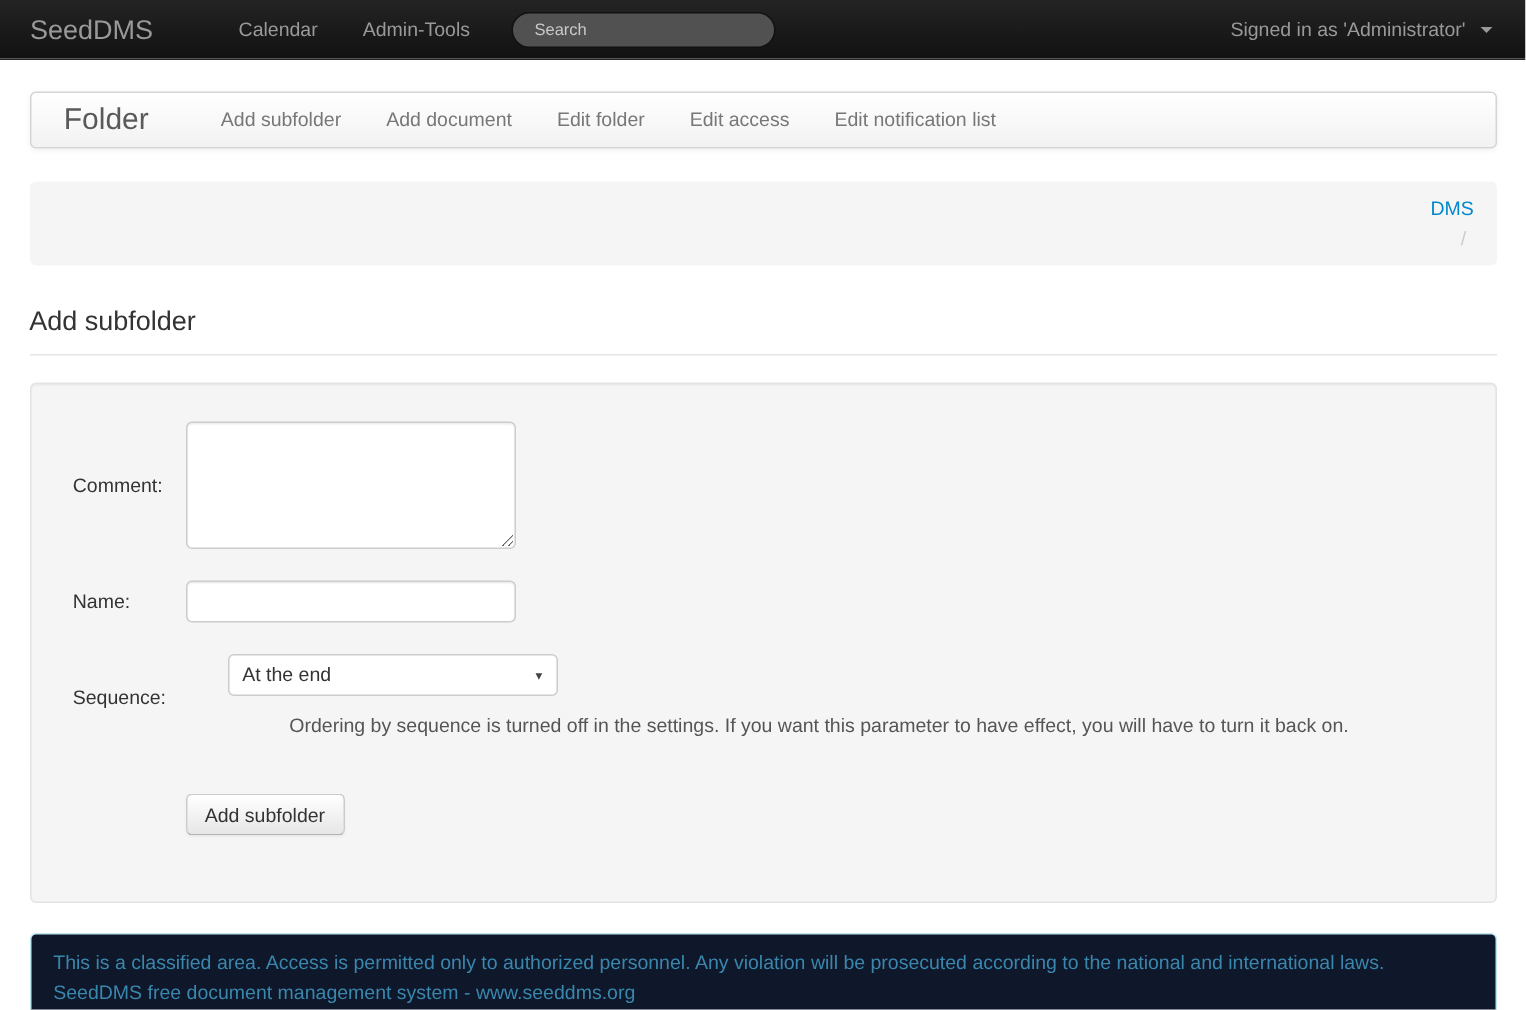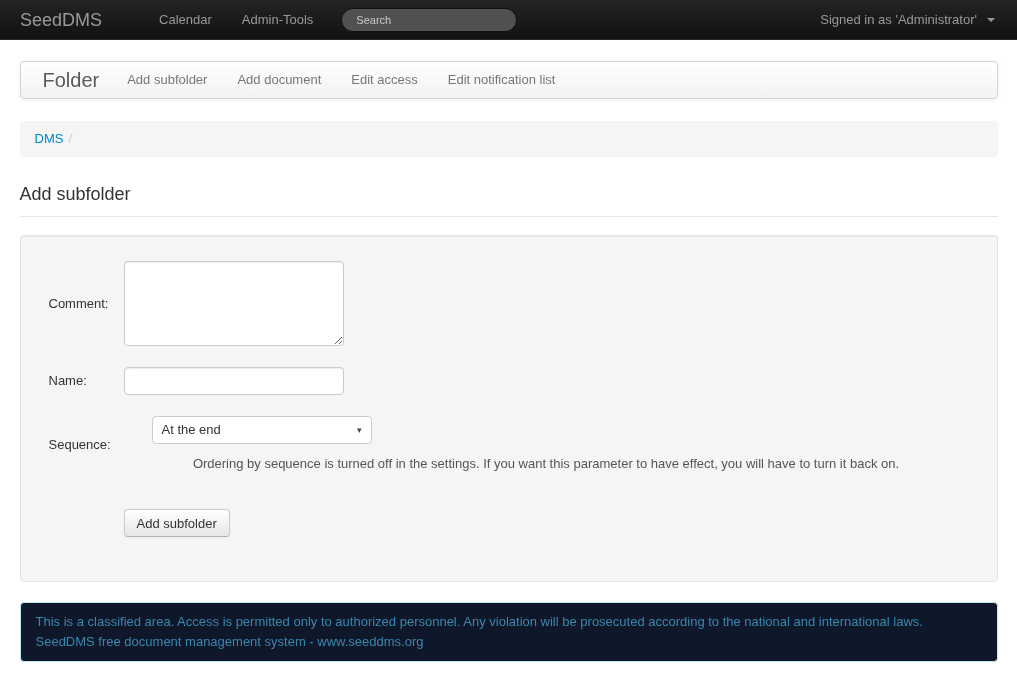--- a/index.html
+++ b/index.html
@@ -49,27 +49,27 @@
   .container { width: 978px; margin: 0 auto; }
 
   
   .subnav {
     margin-top: 21px; height: 38px;
     background: linear-gradient(#ffffff, #f2f2f2);
     border: 1px solid #d4d4d4; border-radius: 4px;
     box-shadow: 0 1px 4px rgba(0,0,0,0.065);
     display: flex; align-items: center;
   }
-  .subnav .subbrand { font-size: 20px; color: #5a5a5a; margin: 0 13px 0 22px; white-space: nowrap; }
+  .subnav .subbrand { font-size: 20px; color: #5a5a5a; margin: 0 33px 0 22px; white-space: nowrap; }
   .subnav a { color: #777; text-decoration: none; padding: 9px 15px; white-space: nowrap; }
 
   
   .breadcrumb {
     margin-top: 22px; background: #f5f5f5; border-radius: 4px;
-    padding: 8px 15px; display: flex; align-items: flex-end;
+    padding: 8px 15px; display: flex; align-items: flex-end; flex-direction: column;
   }
   .breadcrumb a { color: #0088cc; text-decoration: none; }
   .breadcrumb .divider { color: #ccc; padding: 0 5px; }
 
   
   h1.page-title {
     font-size: 18px; font-weight: normal; color: #333;
     margin: 27px 0 0 0; padding: 0 0 12px 0;
     border-bottom: 1px solid #e5e5e5;
   }
@@ -136,20 +136,21 @@
     <b class="caret"></b>
   </a>
 </nav>
 
 <div class="container">
 
   <div class="subnav">
     <span class="subbrand">Folder</span>
     <a>Add subfolder</a>
     <a>Add document</a>
+    <a>Edit folder</a>
     <a>Edit access</a>
     <a>Edit notification list</a>
   </div>
 
   <div class="breadcrumb">
     <a>DMS</a>
     <span class="divider">/</span>
   </div>
 
   <h1 class="page-title">Add subfolder</h1>

